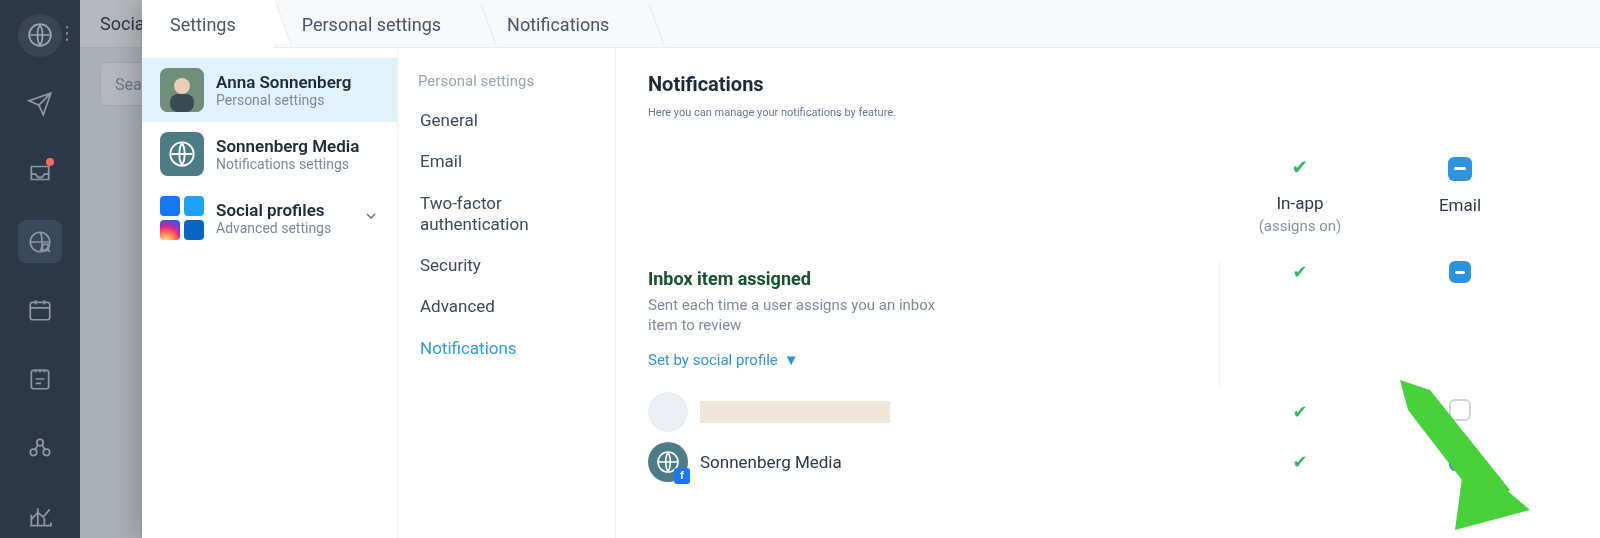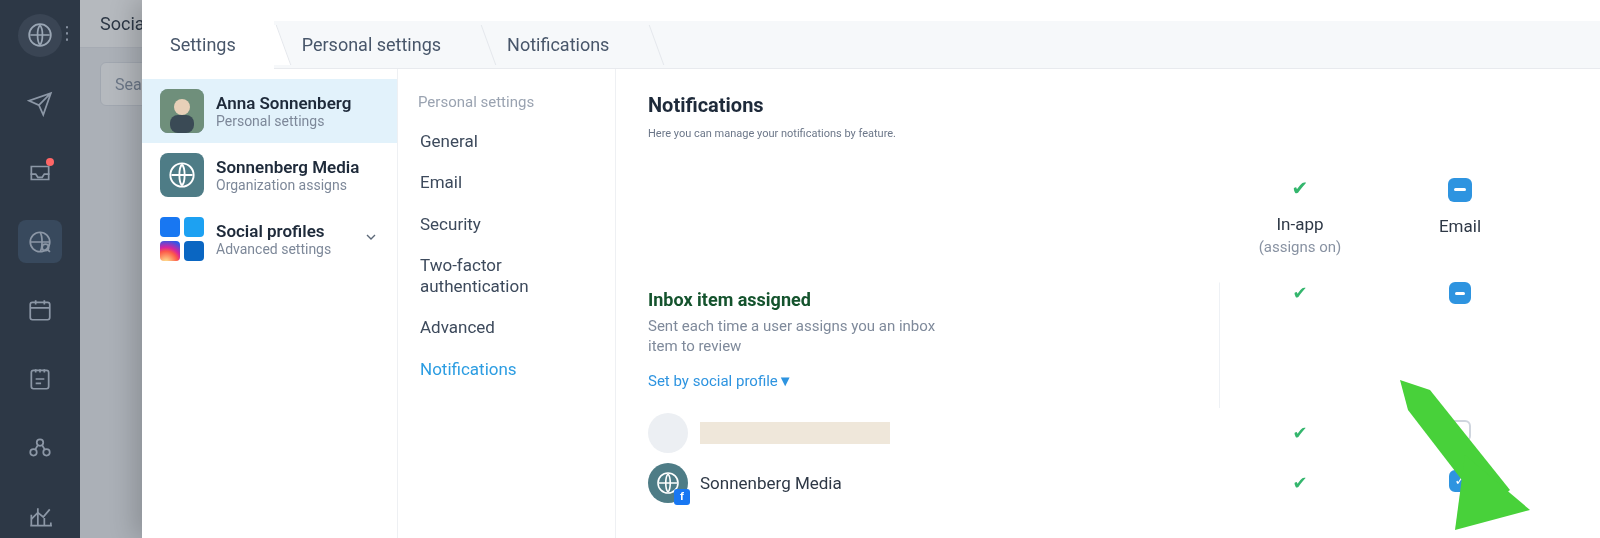--- a/index.html
+++ b/index.html
@@ -80,22 +80,22 @@
     width:1458px;height:538px;
     background:#fff;
     box-shadow:-8px 0 24px rgba(0,0,0,.18);
     z-index:10;
     display:flex;flex-direction:column;
   }
 
   
   .crumbs{
     height:48px;background:#f6f8fa;border-bottom:1px solid #e8eaee;
-    display:flex;align-items:center;
-    color:#48566a;font-size:18px;margin-top:21px;
+    display:flex;align-items:flex-start;
+    color:#48566a;font-size:18px;
   }
   .crumb{
     position:relative;padding:0 38px 0 28px;height:48px;
     display:flex;align-items:center;cursor:pointer;
   }
   .crumb::after{
     content:"";position:absolute;right:-10px;top:4px;width:20px;height:40px;
     transform:skewX(20deg);background:#f6f8fa;border-right:1px solid #e4e7ec;
   }
   .crumb:first-child{background:#fff;}
@@ -162,21 +162,21 @@
   }
   .header-cell .box::before{content:"";width:12px;height:3px;background:#fff;border-radius:2px;}
 
   .section{
     border-top:1px solid transparent;padding-top:6px;
     padding-right: 220px;
     border-right: 1px solid #eef1f5;
   }
   .section h3{font-size:18px;color:#14532d;margin-bottom:6px;}
   .section .sdesc{font-size:15px;color:#7f8a9b;margin-bottom:14px;max-width:320px;line-height:1.35;}
-  .section .link{color:#2e94e0;font-size:15px;cursor:pointer;display:inline-flex;align-items:center;margin-bottom:18px;}
+  .section .link{color:#2e94e0;font-size:15px;cursor:pointer;display:inline-flex;align-items:center;gap:6px;margin-bottom:18px;}
   .section .link .tri{color:#2e94e0;}
 
   .content-area{
     display:grid;
     grid-template-columns:1fr 160px 160px;
     align-items:start;
   }
 
   .rows{}
   .prof-row{
@@ -302,21 +302,21 @@
       </div>
       <div class="group">
         <div class="org-icon">
           <svg width="28" height="28" viewBox="0 0 24 24" fill="none" stroke="white" stroke-width="1.6">
               <circle cx="12" cy="12" r="10"></circle>
               <path d="M3 12h18M12 3c3 3 3 15 0 18M12 3c-3 3-3 15 0 18"></path>
             </svg>
         </div>
         <div class="gtxt">
           <div class="title">Sonnenberg Media</div>
-          <div class="sub">Organization assigns</div>
+          <div class="sub">Notifications settings</div>
         </div>
       </div>
       <div class="group">
         <div class="social-icon">
           <span class="mini" style="left:0;top:0;background:#1877f2"></span>
           <span class="mini" style="right:0;top:0;background:#1da1f2"></span>
           <span class="mini" style="left:0;bottom:0;background:radial-gradient(circle at 30% 110%,#fdf497 0%,#fd5949 45%,#d6249f 60%,#285aeb 90%)"></span>
           <span class="mini" style="right:0;bottom:0;background:#0a66c2"></span>
         </div>
         <div class="gtxt">
@@ -328,22 +328,22 @@
               <path d="m6 9 6 6 6-6"></path>
             </svg>
         </span>
       </div>
     </div>
 
     <div class="col-nav">
       <div class="heading">Personal settings</div>
       <div class="nav-item">General</div>
       <div class="nav-item">Email</div>
+      <div class="nav-item">Two-factor authentication</div>
       <div class="nav-item">Security</div>
-      <div class="nav-item">Two-factor authentication</div>
       <div class="nav-item">Advanced</div>
       <div class="nav-item active">Notifications</div>
     </div>
 
     <div class="col-main">
       <h2>Notifications</h2>
       <p class="desc">Here you can manage your notifications by feature.</p>
 
       <div class="header-row">
         <div></div>

